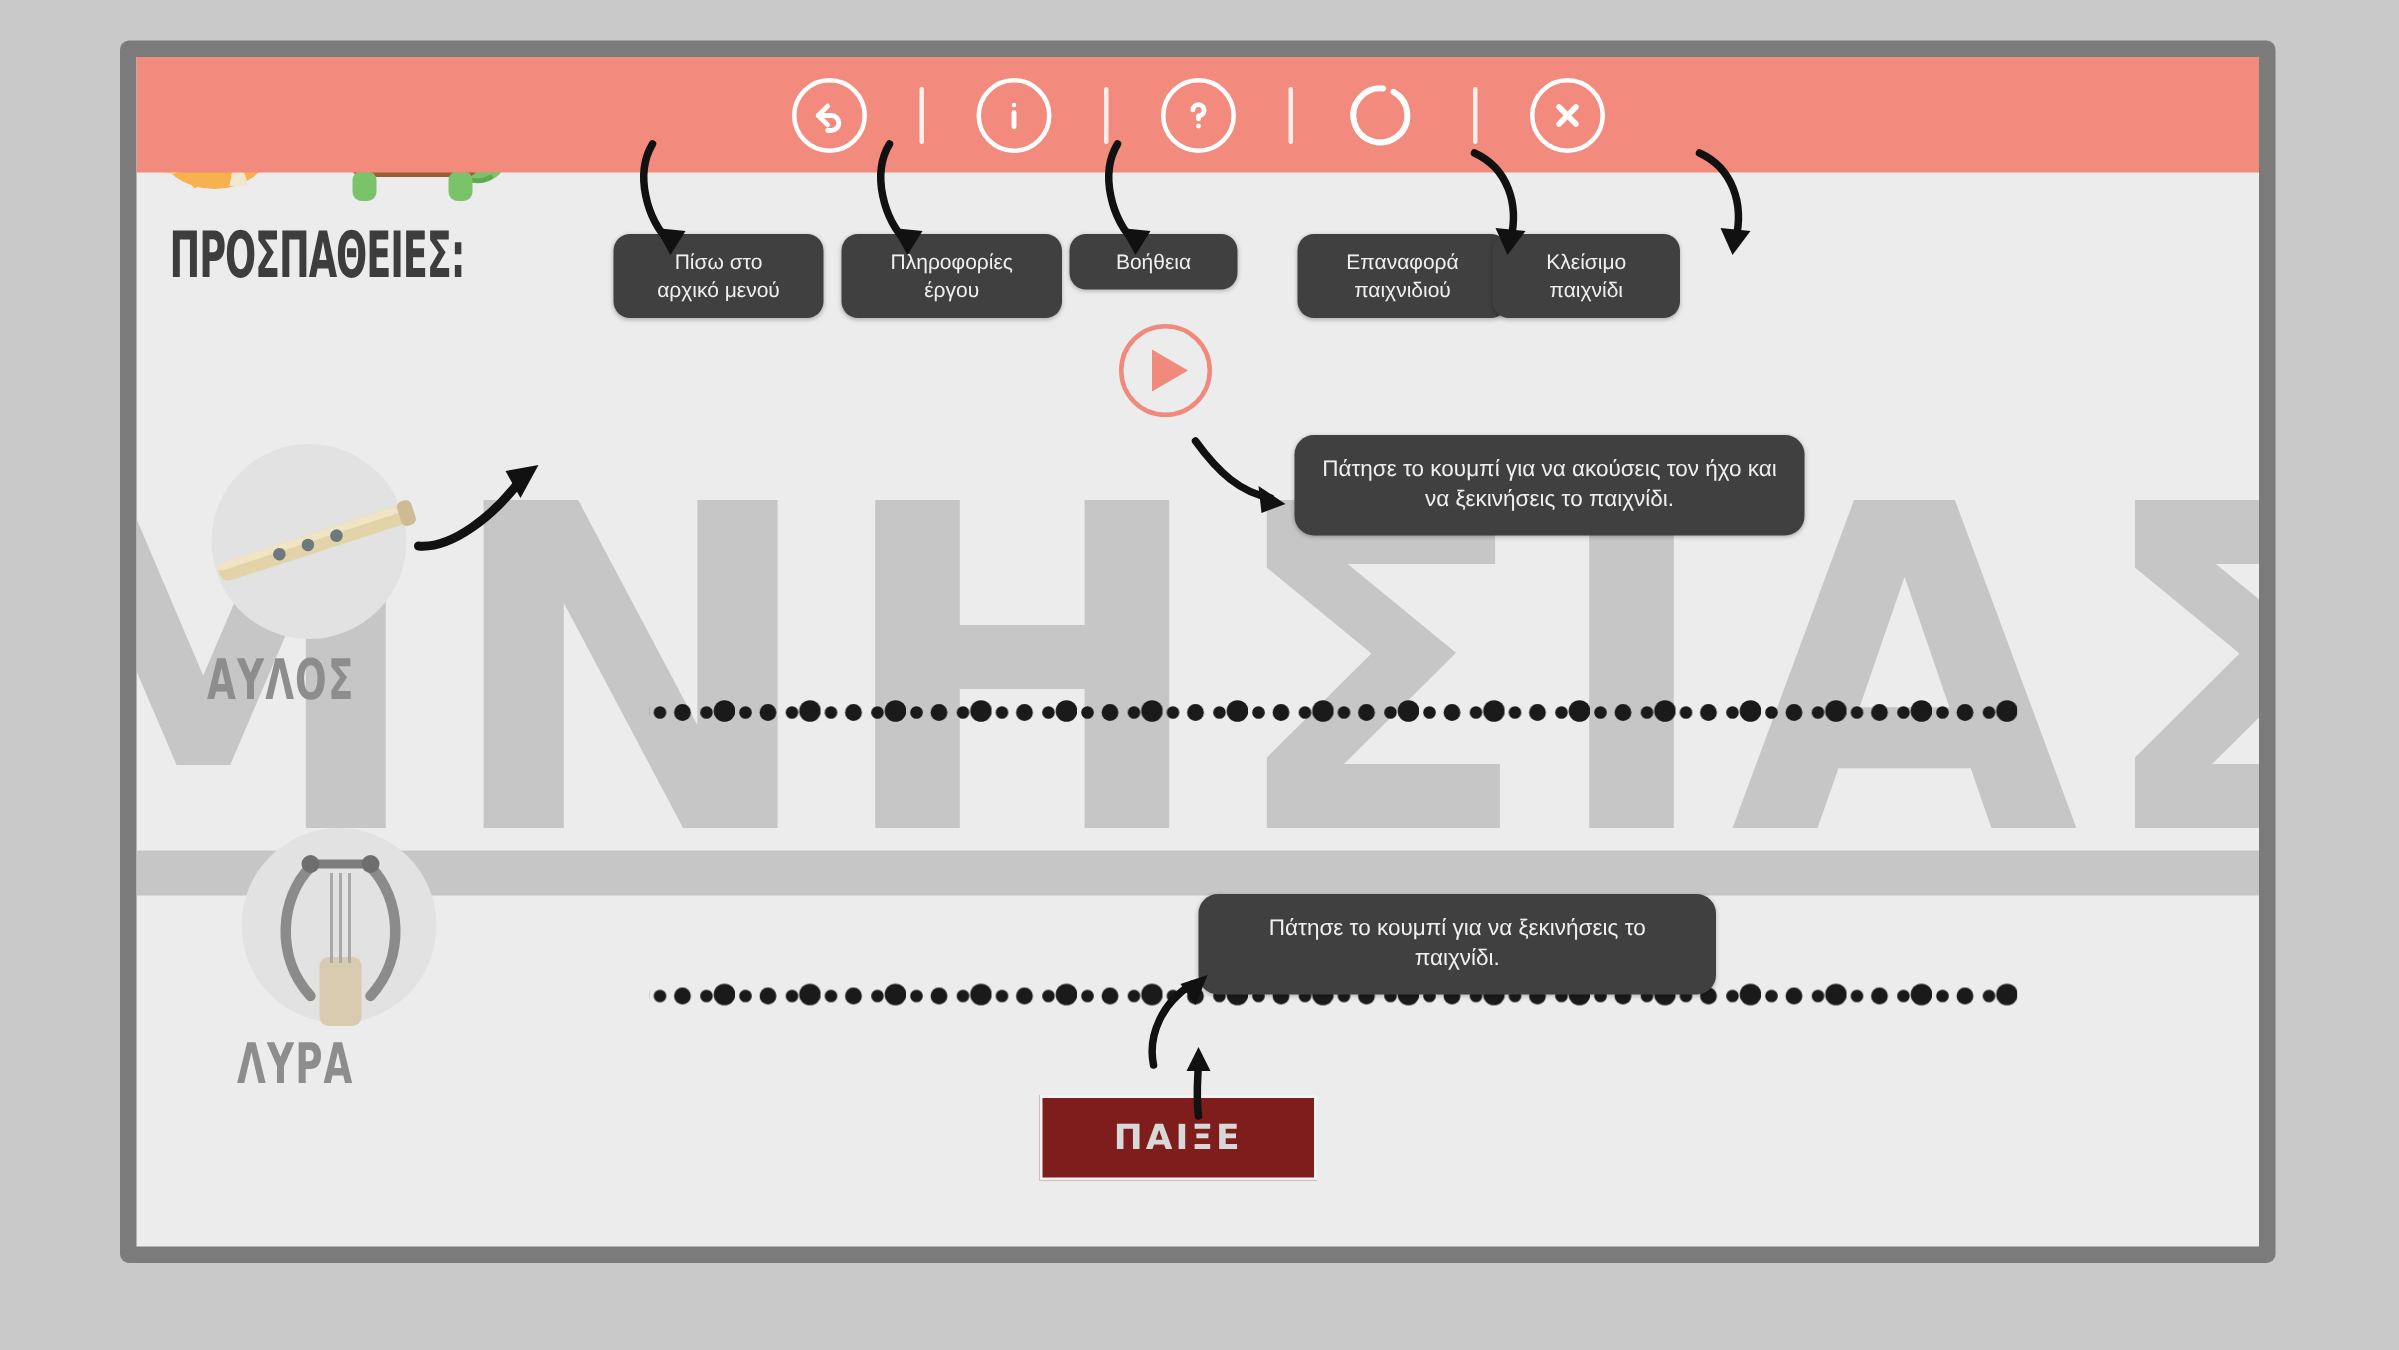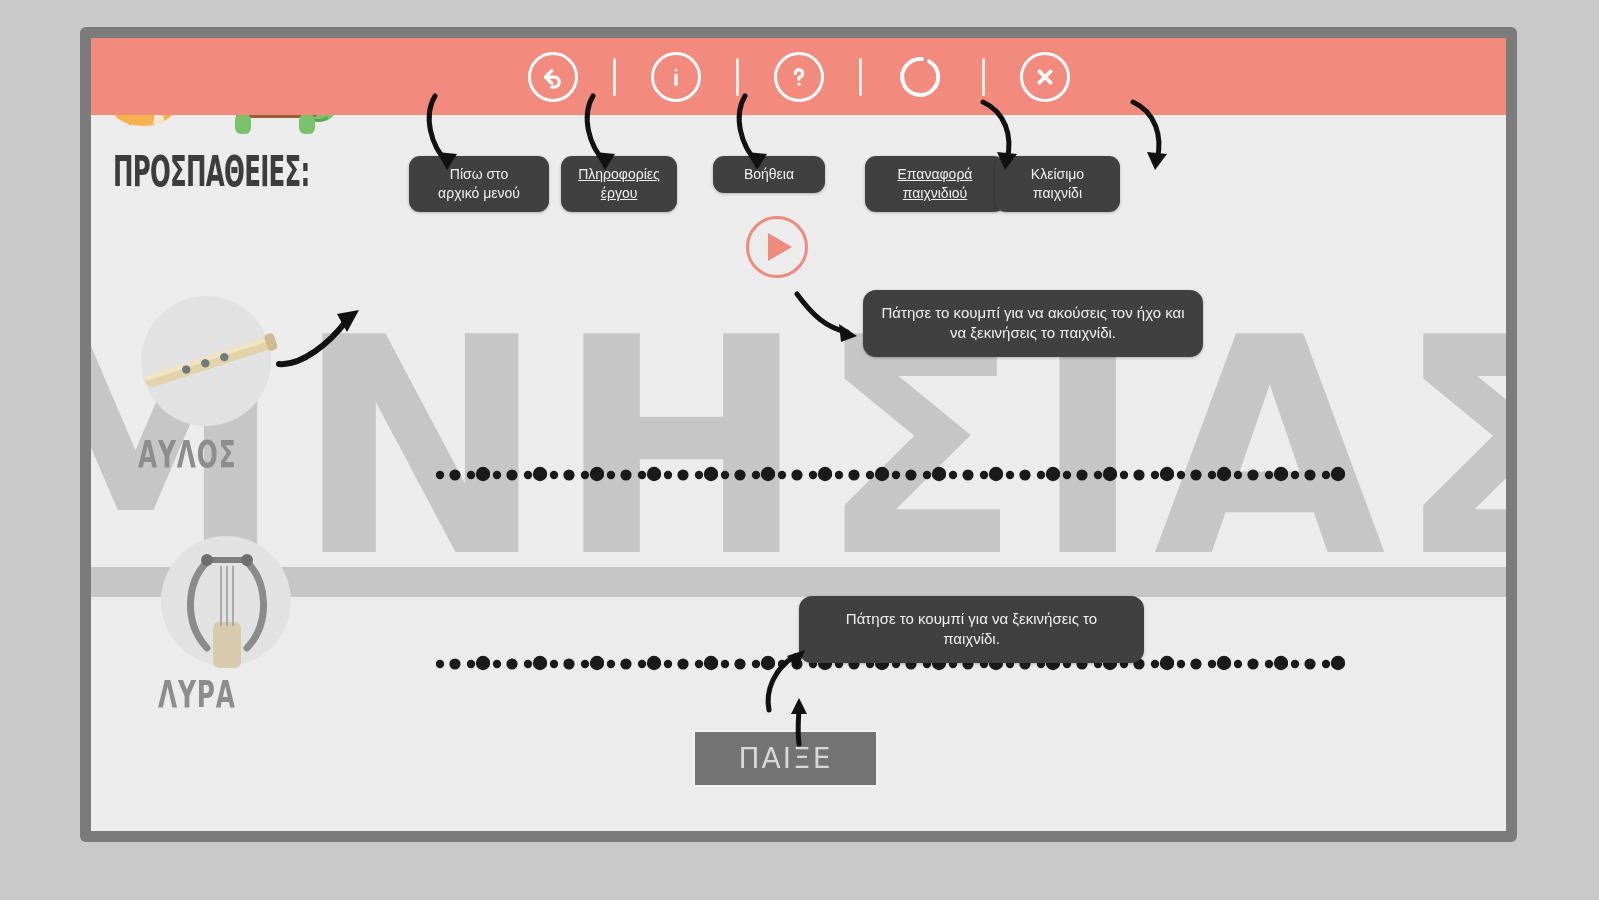--- a/index.html
+++ b/index.html
@@ -115,23 +115,23 @@
     line-height: 1.35;
     padding: 9px 14px;
     font-size: 14px;
     z-index: 5;
     box-shadow: 0 1px 3px rgba(0,0,0,0.25);
   }
   .chip.big { font-size: 15px; border-radius: 13px; padding: 13px 18px; }
 
   
   #chip-home      { left: 318px; top: 118px; width: 140px; }
-  #chip-info      { left: 470px; top: 118px; width: 116px; text-decoration: underline; }
+  #chip-info      { left: 470px; top: 118px; width: 147px; }
   #chip-help      { left: 622px; top: 118px; width: 112px; }
-  #chip-reset     { left: 774px; top: 118px; width: 140px; text-decoration: underline; }
+  #chip-reset     { left: 774px; top: 118px; width: 140px; }
   #chip-close     { left: 904px; top: 118px; width: 125px; }
 
   #chip-choose    { left: 270px; top: 232px; width: 315px; }
   #chip-listen    { left: 772px; top: 252px; width: 340px; }
   #chip-start     { left: 708px; top: 558px; width: 345px; }
 
   
   #play-button {
     position: absolute;
     left: 655px; top: 178px;
@@ -153,21 +153,21 @@
 
   
   .instr {
     position: absolute;
     z-index: 3;
     width: 190px;
     text-align: left;
     cursor: pointer;
   }
   #instr-aulos { left: 28px; top: 248px; }
-  #instr-lyra  { left: 48px; top: 488px; }
+  #instr-lyra  { left: 48px; top: 504px; }
 
   .instr-art {
     position: relative;
     width: 170px; height: 150px;
     margin: 0 auto;
   }
   .instr-blob {
     position: absolute;
     left: 12px; top: 10px;
     width: 130px; height: 130px;
@@ -196,30 +196,30 @@
 
   .track-dots { width: 100%; height: 100%; display: block; }
   #hare   { left: 345px; top: 328px; }
   #turtle { left: 318px; top: 502px; }
 
   
   #paixe-button {
     position: absolute;
     left: 602px; top: 692px;
     width: 185px; height: 57px;
-    background: #737373;
+    background: #7f1d1d;
     border: 2px solid #f2f2f2;
     color: #d8d8d8;
-    font-size: 28px;
+    font-size: 23px;
     letter-spacing: 2px;
     display: flex; align-items: center; justify-content: center;
     cursor: pointer;
     z-index: 4;
     font-family: "DejaVu Sans", sans-serif;
-    font-weight: 400;
+    font-weight: 700;
   }
 
   
   .arrow { position: absolute; z-index: 7; pointer-events: none; }
   #arr-home   { left: 330px; top: 50px; }
   #arr-info   { left: 488px; top: 50px; }
   #arr-help   { left: 640px; top: 50px; }
   #arr-reset  { left: 880px; top: 58px; }
   #arr-close  { left: 1030px; top: 58px; }
   #arr-choose { left: 180px; top: 250px; }

